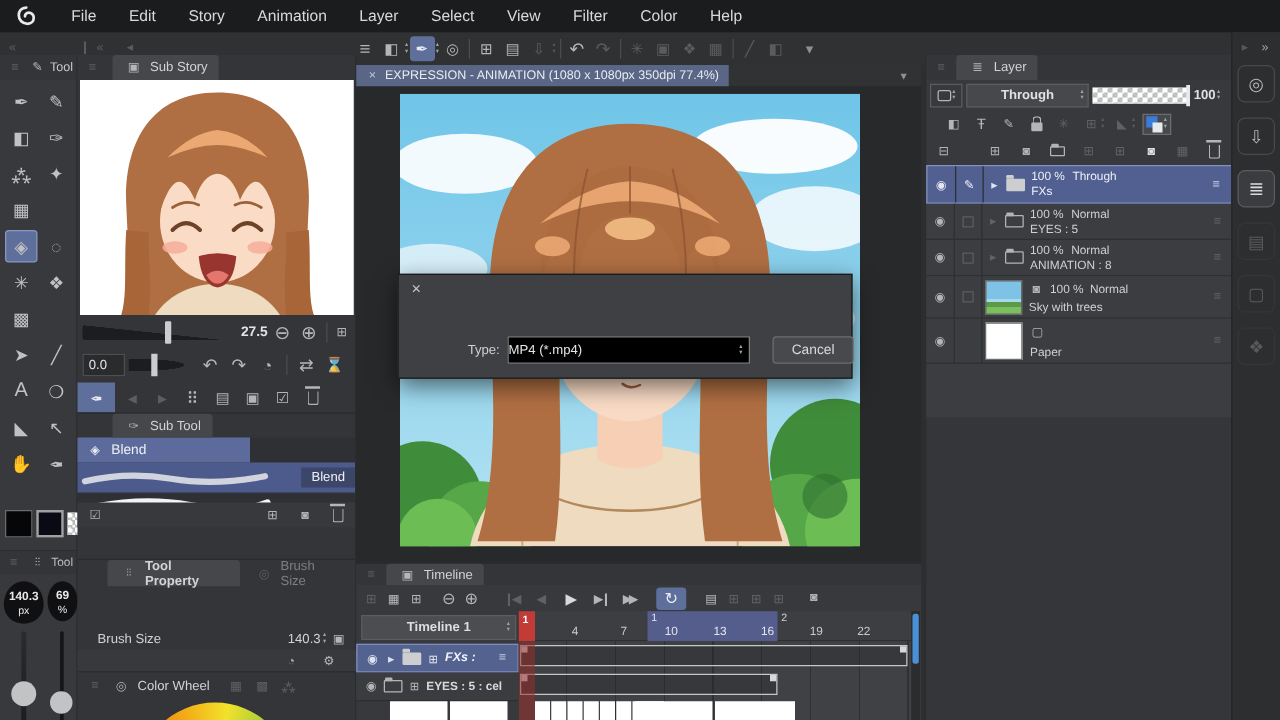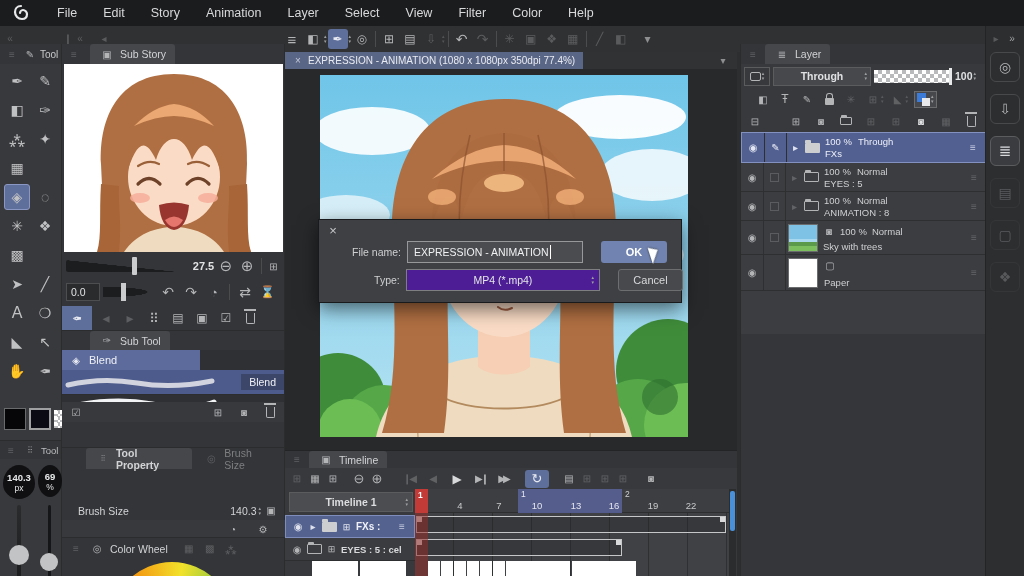--- a/index.html
+++ b/index.html
@@ -367,37 +367,24 @@
         <ellipse cx="250" cy="122" rx="14" ry="8" fill="#eba873" opacity=".9"></ellipse>
         <ellipse cx="184" cy="108" rx="20" ry="9" fill="#f3bc85" opacity=".9"></ellipse>
         <path d="M150 60 C 140 100 138 140 140 170 M218 60 C 228 100 230 140 228 170 M184 58 L184 96" stroke="#8a5330" stroke-width="1.6" fill="none" opacity=".7"></path>
       </svg>
     </div>
   </div>
 
   <div class="abs" style="left:318px;top:219px;width:364px;height:84px;background:#3e4043;border:1px solid #191a1c;
               box-shadow:0 6px 18px rgba(0,0,0,.55);z-index:40;">
     <span class="ic sm" style="position:absolute;left:6px;top:2px;font-size:13px;color:#c7c8ca;">×</span>
-    <div class="row" style="position:absolute;left:0;top:21px;width:364px;height:22px;">
-      <span style="width:82px;text-align:right;font-size:10.5px;color:#cfd0d2;">File name:</span>
-      <div style="margin-left:6px;width:176px;height:22px;background:#4a4c4f;border:1px solid #97989a;
-                  display:flex;align-items:center;padding:0 6px;">
-        <span style="font-size:10.5px;color:#f0f1f3;white-space:nowrap;">EXPRESSION - ANIMATION</span>
-        <span style="width:1px;height:14px;background:#fff;margin-left:1px;"></span>
-      </div>
-      <div style="margin-left:18px;width:66px;height:22px;background:#7183b0;border-radius:3px;
-                  display:flex;align-items:center;justify-content:center;position:relative;">
-        <span style="font-size:11px;font-weight:bold;color:#fff;">OK</span>
-        <span class="cursor-arrow" style="position:absolute;right:8px;top:5px;"></span>
-      </div>
-    </div>
     <div class="row" style="position:absolute;left:0;top:49px;width:364px;height:22px;">
       <span style="width:82px;text-align:right;font-size:10.5px;color:#cfd0d2;">Type:</span>
-      <div style="margin-left:6px;width:197px;height:22px;background:#4c1d95;border:1px solid #7e7f81;
-                  display:flex;align-items:center;justify-content:center;position:relative;">
+      <div style="margin-left:6px;width:197px;height:22px;background:#000000;border:1px solid #7e7f81;
+                  display:flex;align-items:center;justify-content:flex-start;position:relative;">
         <span style="font-size:10.5px;color:#e4e5e7;">MP4 (*.mp4)</span>
         <span class="spin" style="position:absolute;right:5px;">
             <span>▴</span>
             <span>▾</span>
           </span>
       </div>
       <div style="margin-left:18px;width:66px;height:22px;background:#47494c;border:1px solid #6d6e70;border-radius:3px;
                   display:flex;align-items:center;justify-content:center;">
         <span style="font-size:11px;color:#d8d9db;">Cancel</span>
       </div>
@@ -438,21 +425,21 @@
         <span class="spin" style="position:absolute;right:4px;">
             <span>▴</span>
             <span>▾</span>
           </span>
       </div>
       <div class="abs row" style="left:0;top:26px;width:130px;height:23px;background:#54628f;border:1px solid #7f8dbd;gap:4px;padding-left:6px;">
         <span class="ic sm" style="width:12px;color:#dfe2ee;">◉</span>
         <span class="ic sm" style="width:10px;color:#dfe2ee;">▸</span>
         <span class="folder"></span>
         <span class="ic sm" style="width:11px;font-size:9px;color:#dfe2ee;">⊞</span>
-        <span style="font-size:10px;font-weight:bold;color:#f0f2f8;">FXs :</span>
+        <span style="font-size:10px;font-weight:bold;color:#f0f2f8;font-style:italic;">FXs :</span>
         <span class="ic sm" style="margin-left:auto;margin-right:4px;color:#c3c9de;">≡</span>
       </div>
       <div class="abs row" style="left:0;top:49px;width:130px;height:23px;background:#3a3c3f;border-bottom:1px solid #2c2e30;gap:4px;padding-left:6px;">
         <span class="ic sm" style="width:12px;">◉</span>
         <span class="folder outline"></span>
         <span class="ic sm" style="width:11px;font-size:9px;">⊞</span>
         <span style="font-size:9.5px;font-weight:bold;color:#d8d9db;">EYES : 5 : cel</span>
       </div>
 
       <div class="abs" style="left:27px;top:72px;width:46px;height:16px;background:#fff;"></div>

